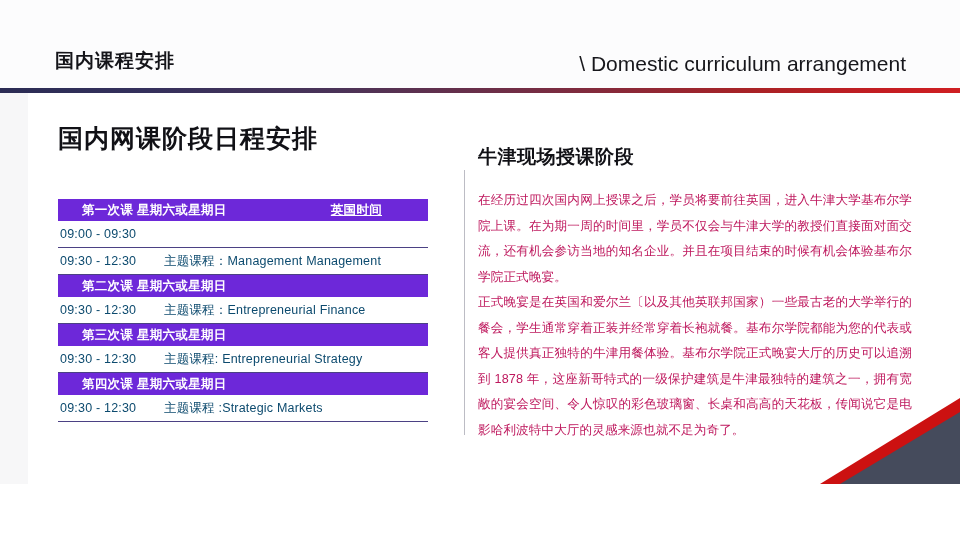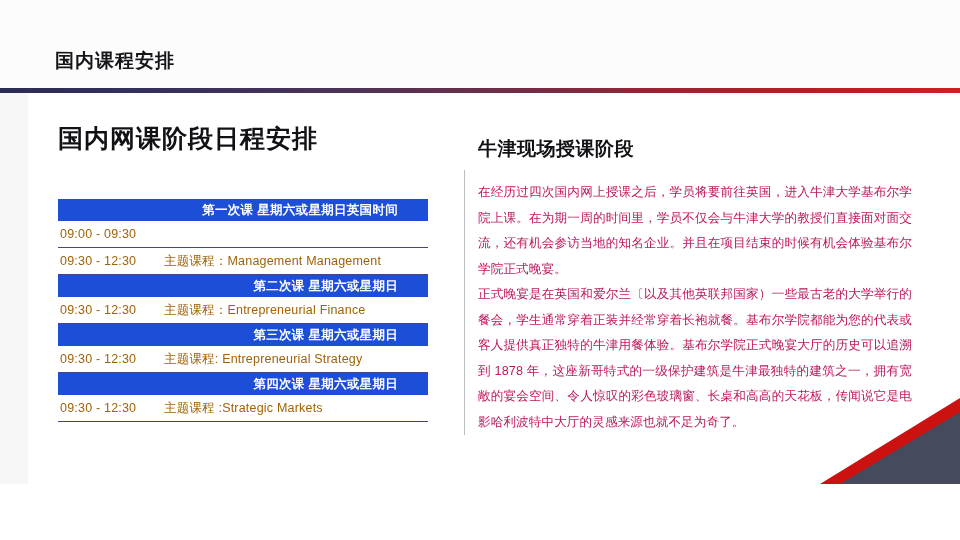--- a/index.html
+++ b/index.html
@@ -85,21 +85,21 @@
   
   .col-left {
     position: absolute;
     left: 58px;
     top: 122px;
     width: 390px;
   }
   .col-right {
     position: absolute;
     left: 478px;
-    top: 136px;
+    top: 144px;
     width: 434px;
   }
   .divider {
     position: absolute;
     left: 464px;
     top: 170px;
     width: 1px;
     height: 265px;
     background: #bcbcc4;
   }
@@ -116,42 +116,43 @@
     font-size: 19px;
     letter-spacing: 0.5px;
   }
 
   
   .schedule {
     margin-top: 44px;
     width: 370px;
   }
   .sec-head {
-    background: #1d4ed8;
+    background: #6d28d9;
     color: #ffffff;
     height: 22px;
     line-height: 22px;
     font-size: 12.5px;
     font-weight: bold;
-    padding: 0 8px;
+    padding: 0 24px;
     box-sizing: border-box;
     display: flex;
-    justify-content: flex-end;
+    justify-content: space-between;
     align-items: center;
     letter-spacing: 0.3px;
   }
   .sec-head .right-label {
     font-weight: bold;
     padding-right: 22px;
+    text-decoration: underline;
   }
   .sched-row {
     height: 27px;
     line-height: 27px;
     font-size: 12.5px;
-    color: #a16207;
+    color: #0c4a6e;
     border-bottom: 1.6px solid #4b4184;
     display: flex;
     align-items: center;
     padding: 0 2px;
     box-sizing: border-box;
   }
   .sched-row .time {
     width: 104px;
     flex: none;
     letter-spacing: 0.2px;
@@ -203,20 +204,21 @@
 </style>
 </head>
 <body>
 
 <div id="slide">
 
   <div class="edge-strip"></div>
 
   <div class="header">
     <div class="header-zh">国内课程安排</div>
+    <div class="header-en">\ Domestic curriculum arrangement</div>
   </div>
   <div class="header-rule"></div>
 
   <div class="card"></div>
 
   <div class="divider"></div>
 
   <div class="col-left">
     <div class="col-title">国内网课阶段日程安排</div>
 

